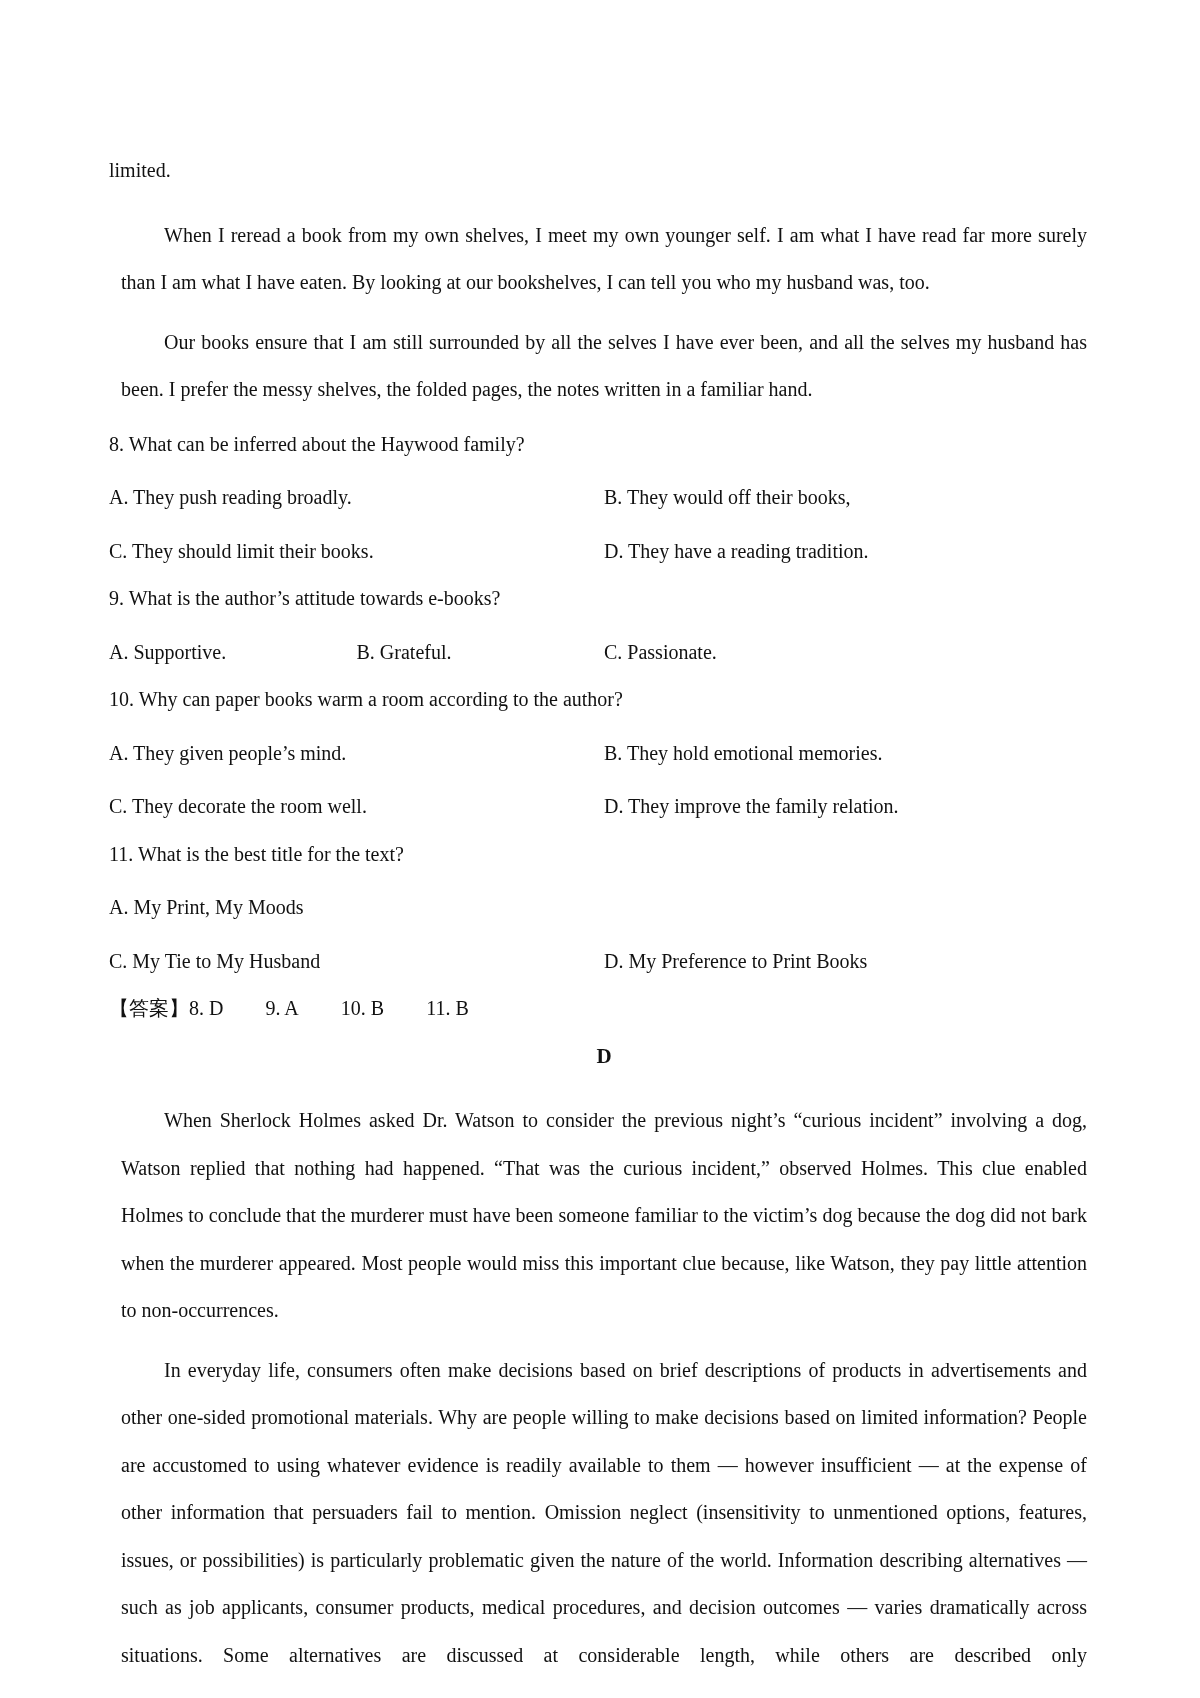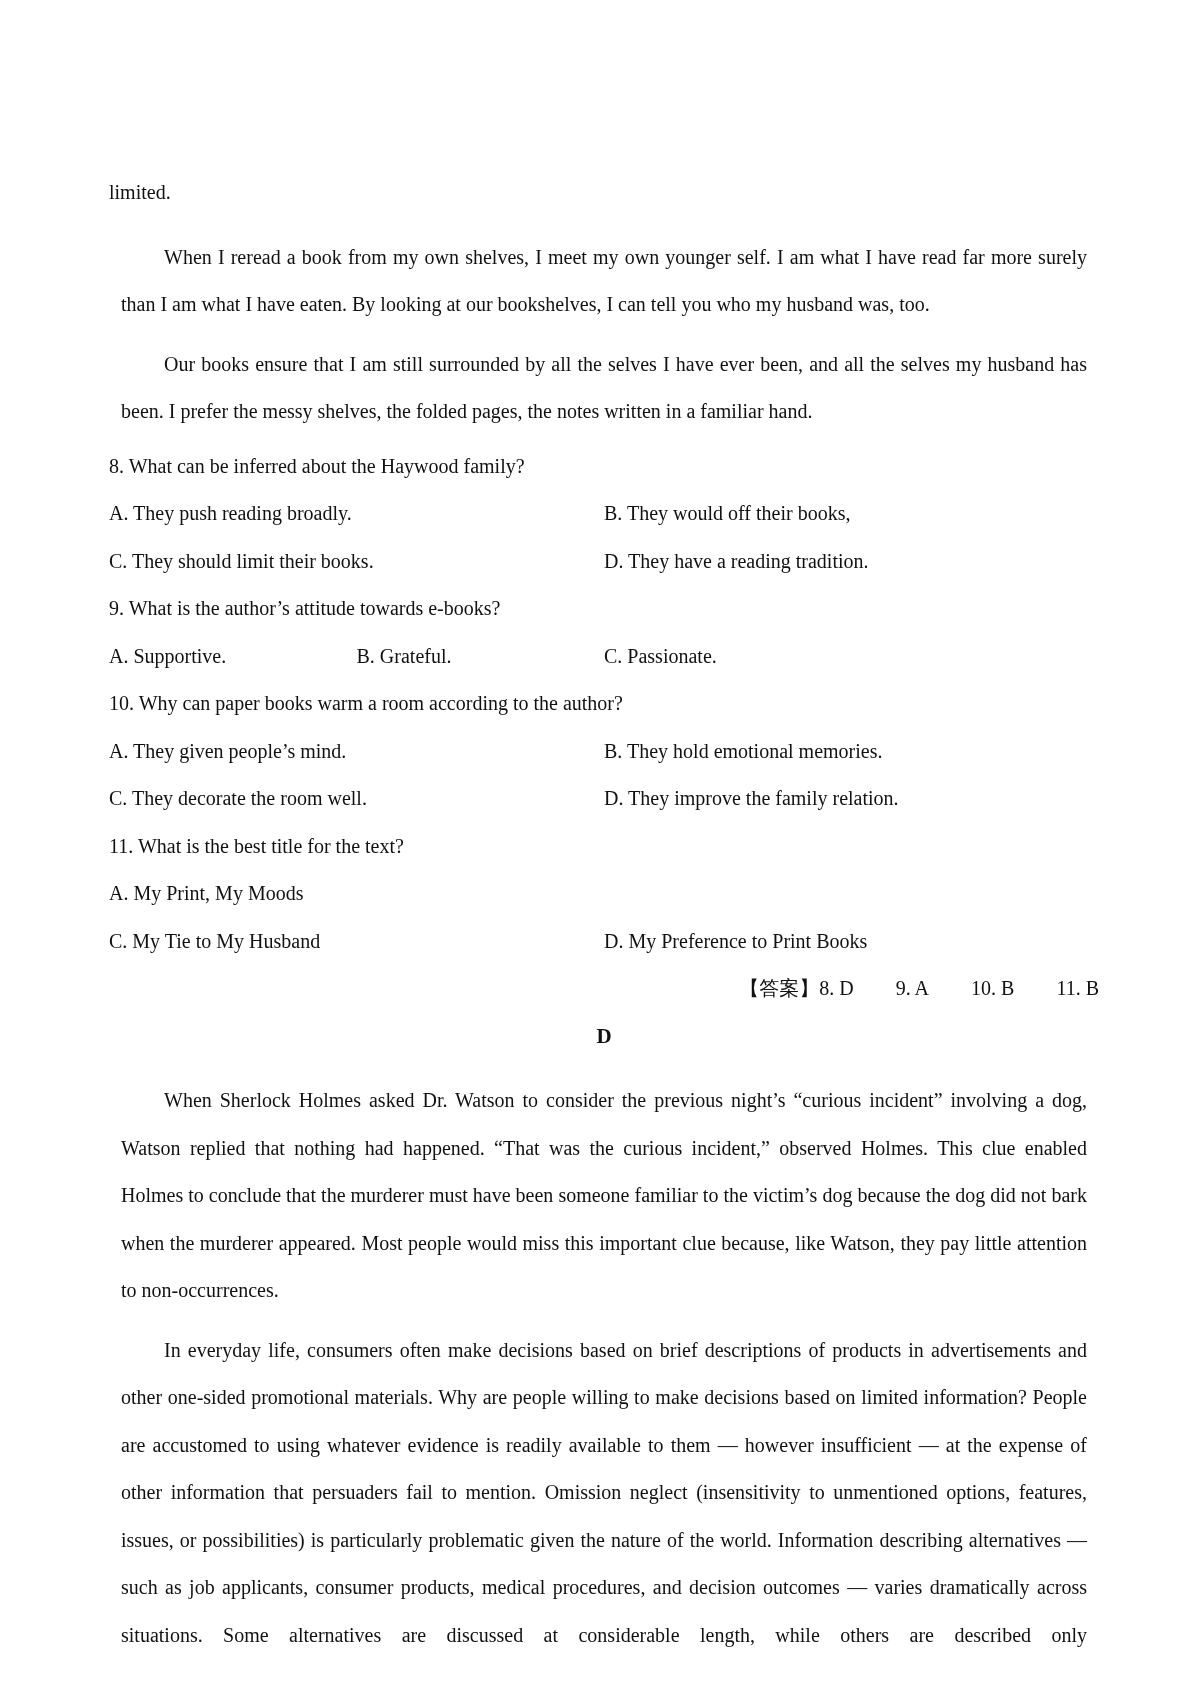--- a/index.html
+++ b/index.html
@@ -1,26 +1,26 @@
 <!DOCTYPE html>
 <html><head>
 <meta charset="utf-8">
 <style>
   html, body { margin: 0; padding: 0; background: #ffffff; }
   body { width: 1200px; height: 1698px; position: relative; overflow: hidden;
          font-family: "Liberation Serif", "DejaVu Serif", serif; color: #111; }
   .page { position: absolute; left: 109px; top: 152px; width: 990px; font-size: 20px; }
-  .line { height: 47.5px; line-height: 36px; white-space: nowrap; margin-top: 22px; }
+  .line { height: 47.5px; line-height: 36px; white-space: nowrap; }
   .para { line-height: 47.5px; text-align: justify; text-indent: 43px; margin: 12px; }
   .para-last { text-align-last: left; }
   .q { height: 47.5px; line-height: 36px; }
-  .opts { display: flex; height: 47.5px; line-height: 36px; }
+  .opts { display: flex; height: 47.5px; line-height: 36px; margin-top: 6px; }
   .opts.two .opt { width: 495px; }
   .opts.four .opt { width: 247.5px; }
-  .answer { height: 47.5px; line-height: 36px; white-space: pre; text-align: right; }
+  .answer { height: 47.5px; line-height: 36px; white-space: pre; }
   .section { height: 47.5px; line-height: 36px; text-align: center; font-weight: bold; font-size: 21px; }
 </style>
 </head>
 <body>
 
 <div class="page">
   <div class="line">limited.</div>
   <p class="para">When I reread a book from my own shelves, I meet my own younger self. I am what I have read far more surely than I am what I have eaten. By looking at our bookshelves, I can tell you who my husband was, too.</p>
   <p class="para">Our books ensure that I am still surrounded by all the selves I have ever been, and all the selves my husband has been. I prefer the messy shelves, the folded pages, the notes written in a familiar hand.</p>
 

